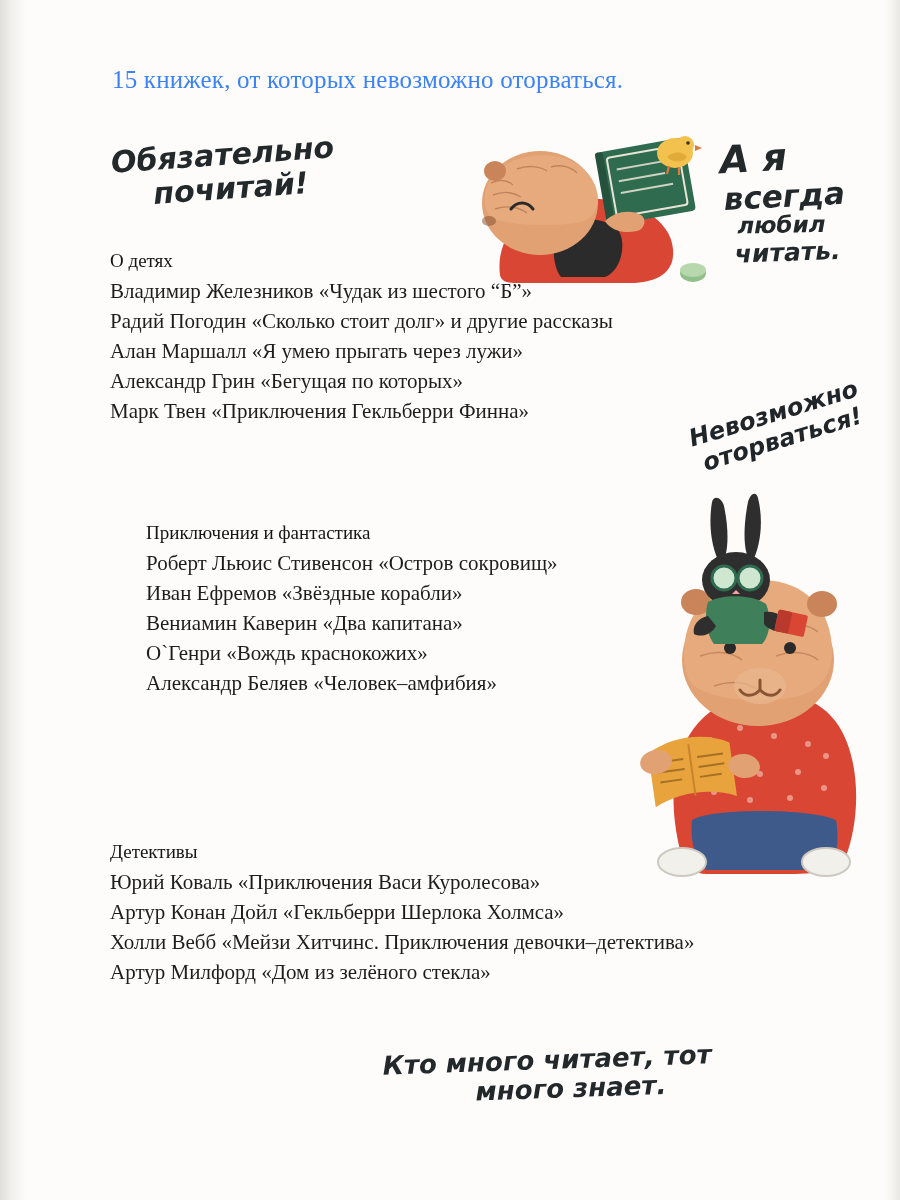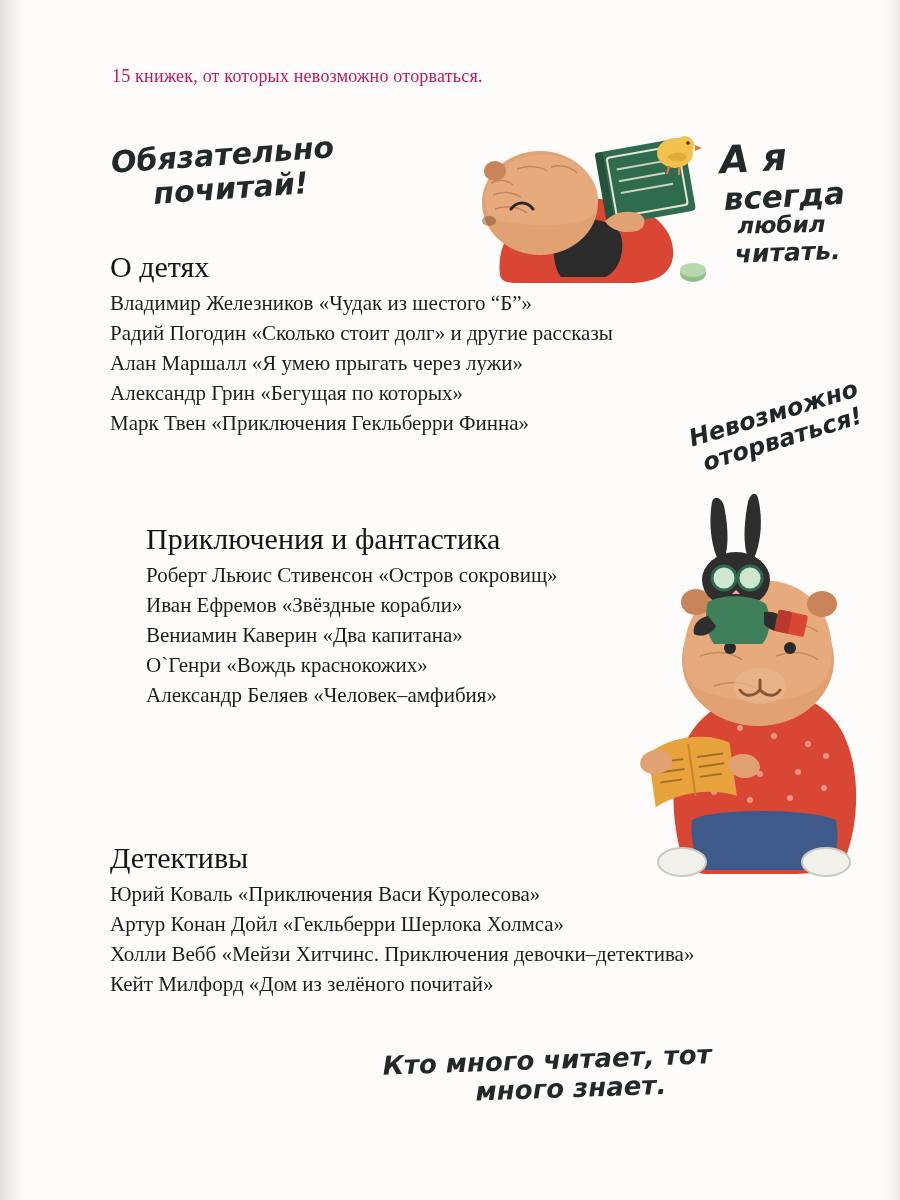--- a/index.html
+++ b/index.html
@@ -32,33 +32,33 @@
     right: 0; top: 0; bottom: 0;
     width: 16px;
     background: linear-gradient(to left, #e2dfda 0%, #f6f4f1 60%, #fdfcfa 100%);
     opacity: .7;
   }
 
   .title {
     position: absolute;
     left: 112px;
     top: 66px;
-    font-size: 18px;
-    color: #be185d;
+    font-size: 25px;
+    color: #3b82f6;
     letter-spacing: .2px;
     white-space: nowrap;
   }
 
   .section {
     position: absolute;
     left: 110px;
     width: 730px;
   }
   .section-head {
-    font-size: 30px;
+    font-size: 19px;
     color: #151515;
     margin-bottom: 4px;
   }
   .book-item {
     font-size: 21px;
     line-height: 30px;
     color: #1d1d1d;
     white-space: nowrap;
     font-family: Liberation Serif, serif;
   }
@@ -299,21 +299,21 @@
     <div class="book-item">Вениамин Каверин «Два капитана»</div>
     <div class="book-item">О`Генри «Вождь краснокожих»</div>
     <div class="book-item">Александр Беляев «Человек–амфибия»</div>
   </div>
 
   <div class="section" id="sec-detective">
     <div class="section-head">Детективы</div>
     <div class="book-item">Юрий Коваль «Приключения Васи Куролесова»</div>
     <div class="book-item">Артур Конан Дойл «Гекльберри Шерлока Холмса»</div>
     <div class="book-item">Холли Вебб «Мейзи Хитчинс. Приключения девочки–детектива»</div>
-    <div class="book-item">Кейт Милфорд «Дом из зелёного почитай»</div>
+    <div class="book-item">Артур Милфорд «Дом из зелёного стекла»</div>
   </div>
 
   <div class="hand" id="hand-quote">
     <span class="l1">Кто много читает, тот</span>
     <span class="l2">много знает.</span>
   </div>
 
 </div>
 
 </body></html>

